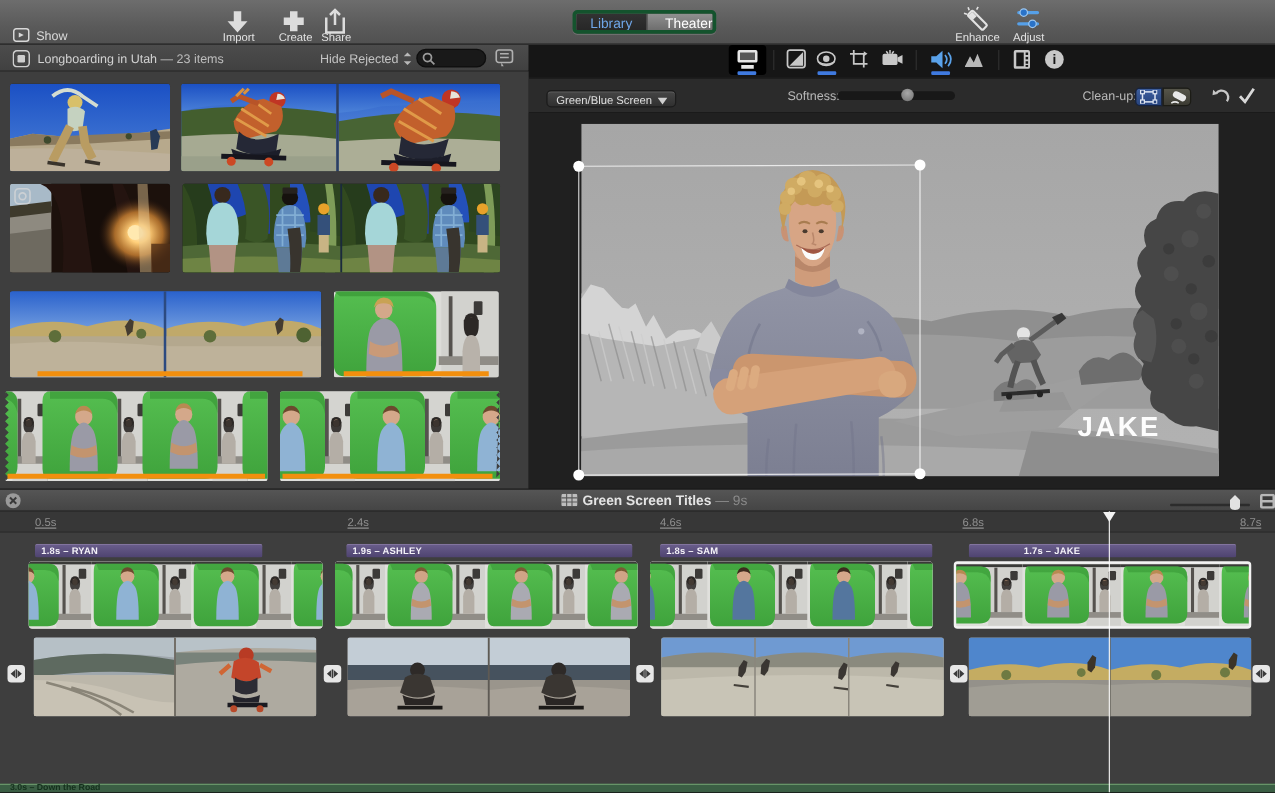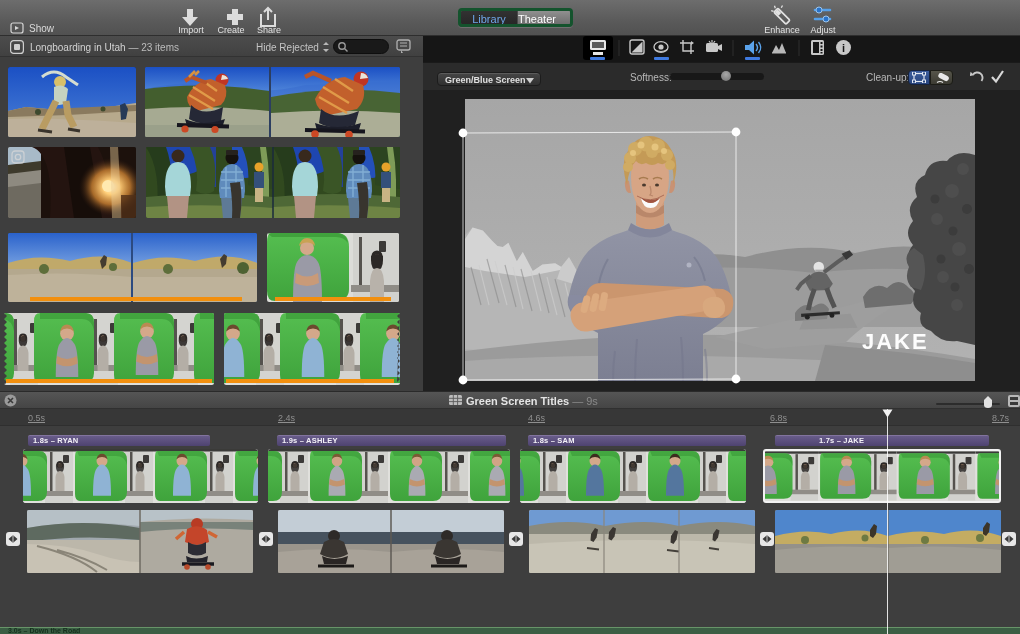--- a/index.html
+++ b/index.html
@@ -7,21 +7,21 @@
   body { font-family:"Liberation Sans", sans-serif; position:relative; }
   .abs { position:absolute; }
   #topbar { left:0; top:0; width:1020px; height:36px;
     background:linear-gradient(#6d6d6d,#5a5a5a 60%,#515151); border-bottom:1px solid #2e2e2e; }
   .tbtn { position:absolute; text-align:center; color:#e2e2e2; font-size:9px; }
   #libseg { position:absolute; left:458px; top:8px; height:19px; border-radius:4px;
     overflow:hidden; display:flex; border:3px solid #14532d; box-shadow:0 1px 0 rgba(255,255,255,0.15); }
   #libseg .seg1 { width:56px; background:linear-gradient(#323232,#272727); color:#6fa6e8;
     font-size:11px; line-height:17px; text-align:center; }
   #libseg .seg2 { width:53px; background:linear-gradient(#909090,#6e6e6e); color:#fff;
-    font-size:11px; line-height:17px; text-align:left; border-left:1px solid #4a4a4a; }
+    font-size:11px; line-height:17px; text-align:right; border-left:1px solid #4a4a4a; }
   #libheader { left:0; top:36px; width:423px; height:21px;
     background:linear-gradient(#4c4c4c,#414141); border-bottom:1px solid #323232; color:#d6d6d6; font-size:11px; }
   #iconsrow { left:423px; top:36px; width:597px; height:26px; background:#161616; }
   #ctrlrow { left:423px; top:62px; width:597px; height:28px; background:#2b2b2b; border-top:1px solid #1a1a1a;}
   #leftpanel { left:0; top:57px; width:423px; height:334px; background:#3e3e3e; }
   #previewarea { left:423px; top:90px; width:597px; height:301px; background:#202020; }
   #tlheader { left:0; top:391px; width:1020px; height:18px;
     background:linear-gradient(#555555,#454545); border-top:1px solid #2a2a2a; border-bottom:1px solid #303030;}
   #ruler { left:0; top:409px; width:1020px; height:17px; background:#373737; border-bottom:1px solid #2f2f2f; }
   #tlbody { left:0; top:426px; width:1020px; height:208px; background:#3e3e3e; }
@@ -57,21 +57,21 @@
 
     <path d="M49 8 h5 v-5 h6 v5 h5 v6 h-5 v5 h-6 v-5 h-5 z" fill="#dcdcdc"></path>
 
     <g stroke="#dcdcdc" stroke-width="2" fill="none">
       <path d="M83 8 v12 h14 v-12"></path>
       <path d="M90 14 v-11"></path>
       <path d="M86 6 l4 -4 4 4" fill="none"></path>
     </g>
   </svg>
   <div class="tbtn" style="left:172px;top:25px;width:38px;">Import</div>
-  <div class="tbtn" style="left:212px;top:25px;width:38px;">Create</div>
+  <div class="tbtn" style="left:212px;top:25px;width:38px;text-align:right;">Create</div>
   <div class="tbtn" style="left:250px;top:25px;width:38px;">Share</div>
   <div id="libseg">
     <div class="seg1">Library</div>
     <div class="seg2">Theater</div>
   </div>
   <svg class="abs" style="left:770px;top:5px" width="24" height="21" viewBox="0 0 24 21">
     <rect x="9" y="2.6" width="5.6" height="17" rx="1.2" transform="rotate(-45 12 11)" fill="none" stroke="#e2e2e2" stroke-width="1.7"></rect>
     <rect x="9.6" y="3.4" width="4" height="5" transform="rotate(-45 12 11)" fill="#e2e2e2"></rect>
     <path d="M4.5 0.8 l0.8 2.4 M1.2 5.6 l2.4 0.8 M12.5 0.5 l-1.2 2.2" stroke="#e2e2e2" stroke-width="1.3"></path>
   </svg>
@@ -162,21 +162,21 @@
       <rect x="9.5" y="9" width="2" height="2" fill="#161616"></rect>
       <rect x="9.5" y="12" width="2" height="1.5" fill="#161616"></rect>
     </g>
 
     <g transform="translate(413,4)">
       <circle cx="7.5" cy="7.5" r="7.5" fill="#c8c8c8"></circle>
       <text x="7.5" y="11.5" font-size="11" font-weight="bold" fill="#161616" text-anchor="middle">i</text>
     </g>
   </svg>
 
-  <div class="abs" style="left:437px;top:72px;width:104px;height:14px;border-radius:4px;background:linear-gradient(#464646,#303030);border:1px solid #1c1c1c;box-shadow:inset 0 1px 0 rgba(255,255,255,0.12);font-weight:bold;">
+  <div class="abs" style="left:437px;top:72px;width:104px;height:14px;border-radius:4px;background:linear-gradient(#464646,#303030);border:1px solid #1c1c1c;box-shadow:inset 0 1px 0 rgba(255,255,255,0.12);">
     <div style="font-size:9px;color:#e0e0e0;padding:2px 0 0 7px;">Green/Blue Screen</div>
     <svg width="8" height="6" style="position:absolute;right:6px;top:5px" viewBox="0 0 8 6">
       <path d="M0 0 h8 l-4 5.5 z" fill="#cfcfcf"></path>
     </svg>
   </div>
   <div class="abs" style="left:630px;top:72px;font-size:10px;color:#b8b8b8;">Softness:</div>
   <div class="abs" style="left:670px;top:73px;width:94px;height:7px;border-radius:4px;background:#181818;"></div>
   <div class="abs" style="left:721px;top:71px;width:10px;height:10px;border-radius:50%;background:radial-gradient(circle at 50% 35%,#a8a8a8,#6e6e6e);"></div>
   <div class="abs" style="left:866px;top:72px;font-size:10px;color:#b8b8b8;">Clean-up:</div>
   <div class="abs" style="left:908px;top:70px;width:22px;height:15px;background:linear-gradient(#3d5e9e,#27447e);border-radius:4px 0 0 4px;border:1px solid #16233f;">

